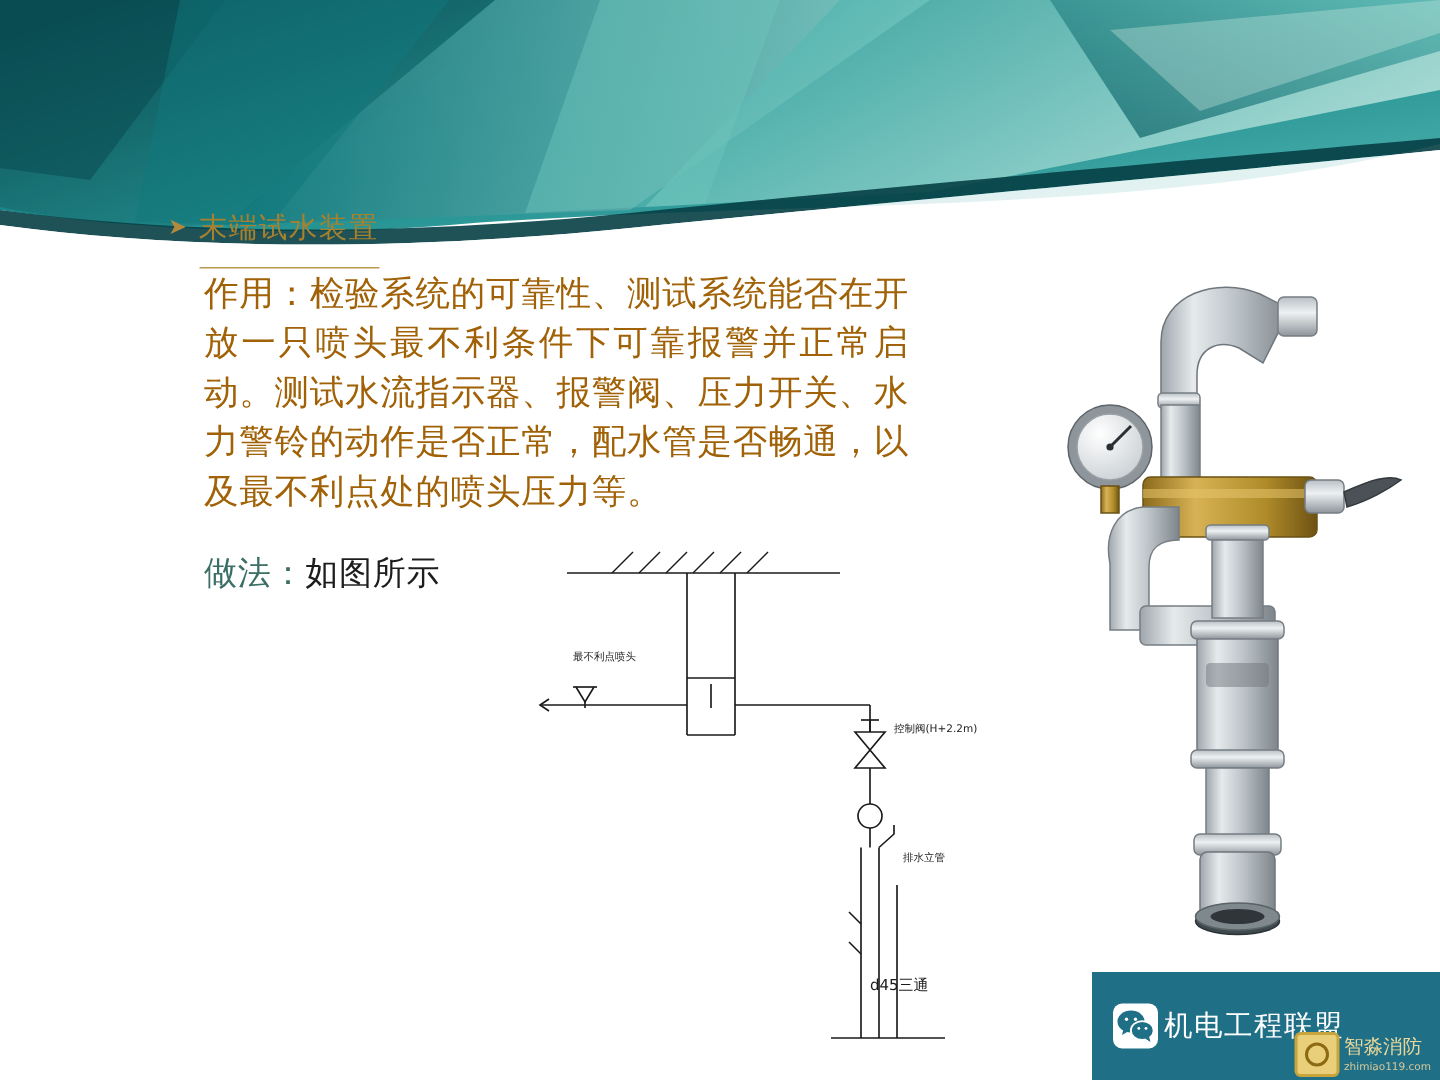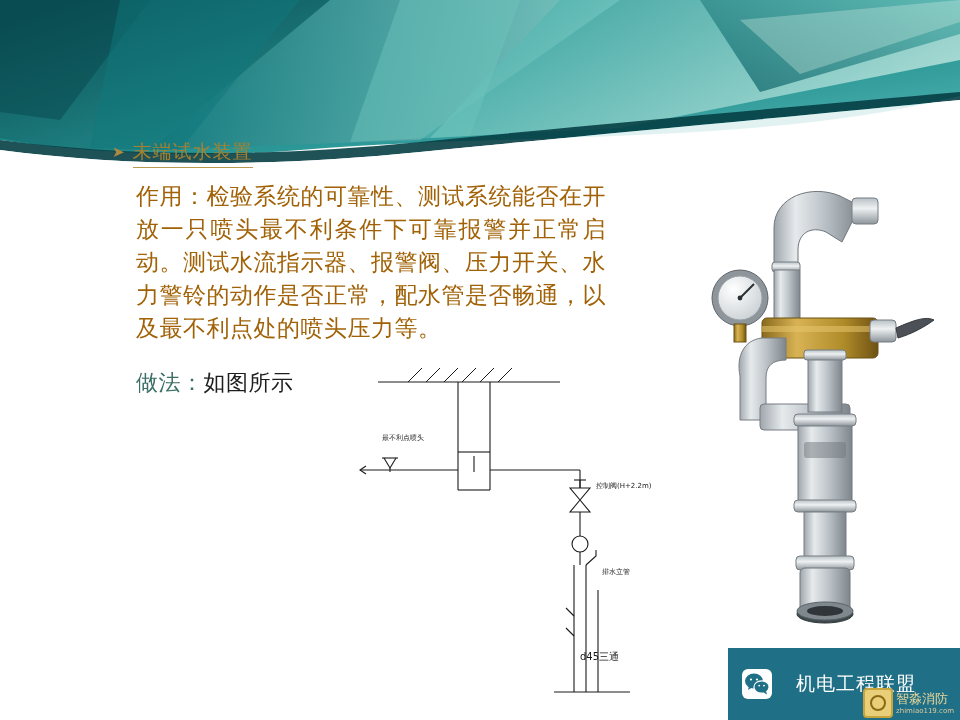--- a/index.html
+++ b/index.html
@@ -25,23 +25,23 @@
   
   .bullet-row {
     position:absolute; left:112px; top:142px; width:520px;
     display:flex; align-items:flex-start;
   }
   .bullet-arrow {
     color:#b08a3e; font-size:15px; line-height:20px; margin-right:8px;
   }
   .bullet-title {
     color:#a8812f; font-size:19px; line-height:22px;
-    font-family:Liberation Mono, monospace;
+    font-family:Liberation Serif, serif;
     letter-spacing:1px;
-    border-bottom:1px solid #b9984f; padding-bottom:3px;
+    border-bottom:1px solid #b9984f; padding-bottom:14px;
   }
 
   .para {
     position:absolute; left:136px; top:180px; width:470px;
     color:#a16207;
     font-family:"DejaVu Serif", serif;
     font-size:23px; line-height:33px;
     text-align:justify;
     letter-spacing:0.5px;
   }
@@ -70,21 +70,21 @@
   .footer {
     position:absolute; left:728px; top:648px; width:232px; height:72px;
     background:#1f6f86;
     display:flex; align-items:center;
   }
   .wechat-badge {
     width:30px; height:30px; border-radius:6px; background:#ffffff;
     margin-left:14px; position:relative; flex:none;
   }
   .footer-text {
-    color:#ffffff; font-size:19px; margin-left:24px;
+    color:#ffffff; font-size:19px; margin-left:4px;
     font-family:"DejaVu Sans", sans-serif; letter-spacing:1px;
   }
   .wm {
     position:absolute; right:6px; bottom:2px;
     display:flex; align-items:flex-end;
   }
   .wm-logo {
     width:26px; height:26px; border:2px solid #c8a43c; border-radius:4px;
     background:#e9cf7a; position:relative; margin-right:3px;
   }

